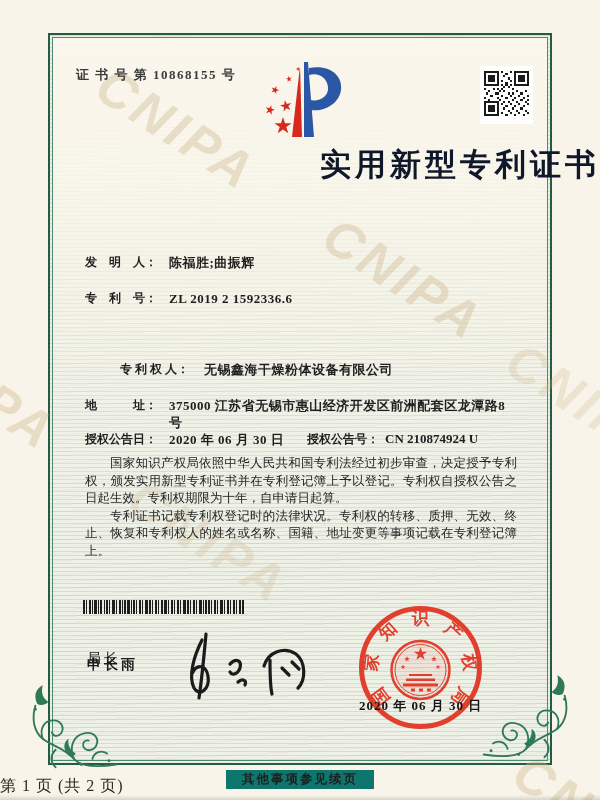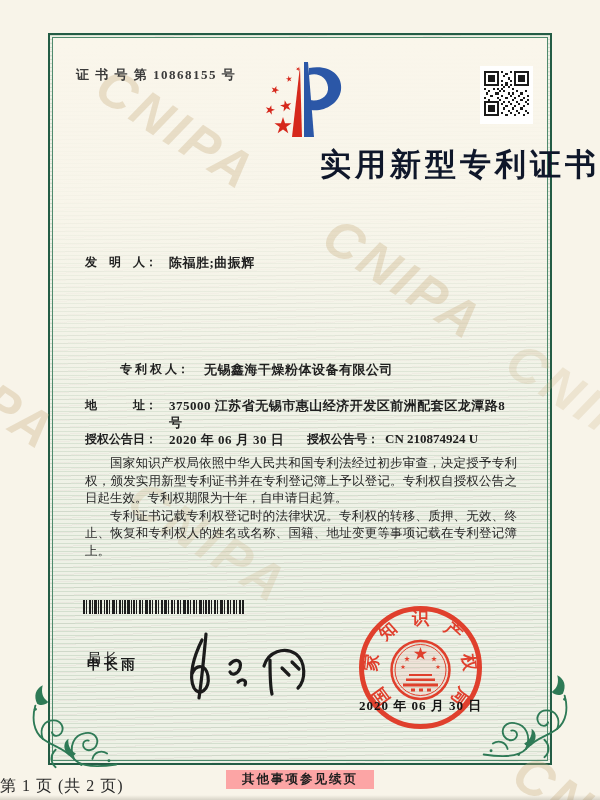--- a/index.html
+++ b/index.html
@@ -59,21 +59,21 @@
   .director-name{position:absolute;left:87px;top:656px;font-size:14px;font-weight:600;letter-spacing:3px;color:#1c1c1c;}
   .signature{position:absolute;left:172px;top:630px;width:150px;height:78px;}
   .seal{position:absolute;left:357px;top:604px;width:127px;height:127px;opacity:0.93;}
   .seal-date{
     position:absolute;left:357px;top:697px;width:127px;text-align:center;
     font-size:13px;font-weight:bold;color:#141414;letter-spacing:1px;z-index:4;white-space:nowrap;
   }
   .page-no{position:absolute;left:0;right:0;top:776px;text-align:left;font-size:16px;color:#2a2a2a;letter-spacing:1px;}
   .continuation{
     position:absolute;left:50%;top:770px;transform:translateX(-50%);
-    background:#fca5a5;padding:1px 16px;font-size:12.5px;font-weight:600;
+    background:#0f766e;padding:1px 16px;font-size:12.5px;font-weight:600;
     letter-spacing:2px;color:#1f1f1f;z-index:2;white-space:nowrap;
   }
   .scan-edge{position:absolute;left:0;right:0;bottom:0;height:5px;background:linear-gradient(180deg,rgba(0,0,0,0),rgba(120,115,100,0.25));z-index:5;}
 </style>
 </head>
 <body>
 
 <div class="wm" style="left:118px;top:55px;">CNIPA</div>
 <div class="wm" style="left:345px;top:205px;">CNIPA</div>
 <div class="wm" style="left:-82px;top:315px;">CNIPA</div>
@@ -164,20 +164,23 @@
            M9 17h1v1H9z M11 18h1v1h-1z M13 17h1v1h-1z M15 18h1v1h-1z M17 17h1v1h-1z M19 18h1v1h-1z
            M8 19h1v1H8z M10 20h1v1h-1z M12 19h1v1h-1z M14 20h1v1h-1z M16 19h1v1h-1z M18 20h1v1h-1z M20 19h1v1h-1z"></path>
       </g>
     </svg>
   </div>
 
   <div class="title">实用新型专利证书</div>
 
   <div class="row" style="top:254px;">
     <span class="flabel">发　明　人：</span><span class="fvalue">陈福胜;曲振辉</span>
+  </div>
+  <div class="row" style="top:290px;">
+    <span class="flabel">专　利　号：</span><span class="fvalue">ZL 2019 2 1592336.6</span>
   </div>
   <div class="row" style="top:361px;margin-left:35px;">
     <span class="flabel">专 利 权 人：</span><span class="fvalue">无锡鑫海干燥粉体设备有限公司</span>
   </div>
   <div class="row" style="top:397px;">
     <span class="flabel">地　　　址：</span><span class="fvalue">375000 江苏省无锡市惠山经济开发区前洲配套区龙潭路8号</span>
   </div>
   <div class="row row2col" style="top:431px;">
     <span><span class="flabel">授权公告日：</span><span class="fvalue fvalue-short">2020 年 06 月 30 日</span></span>
     <span class="col-right"><span class="flabel">授权公告号：</span><span>CN 210874924 U</span></span>

